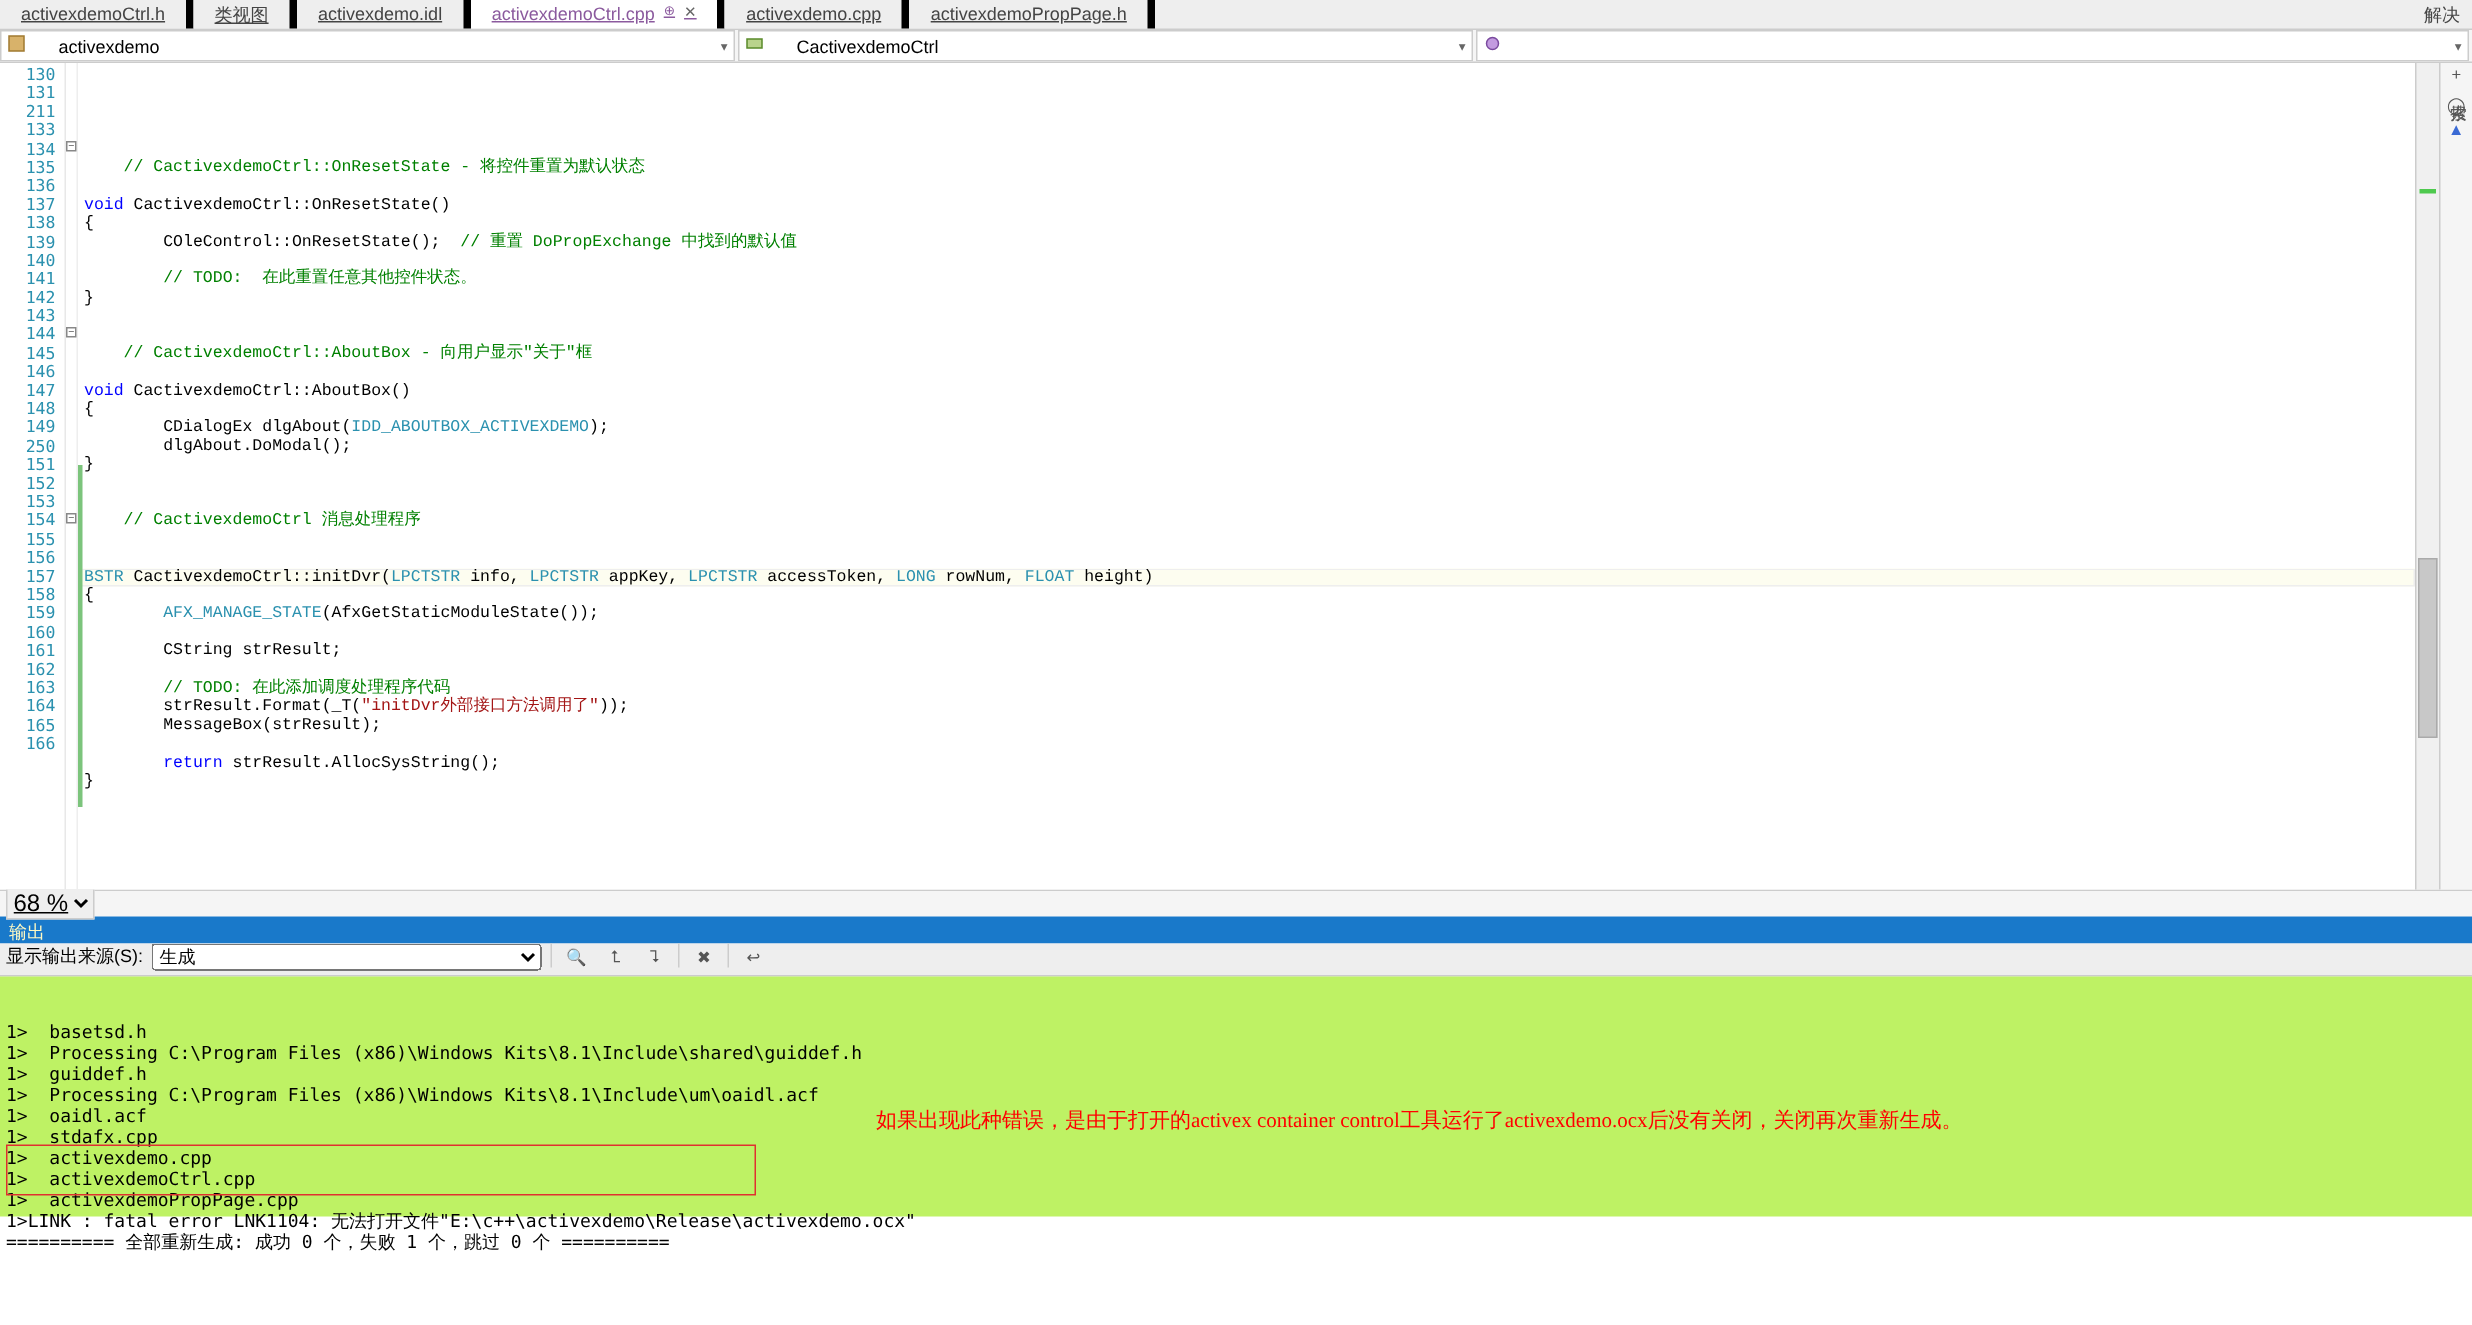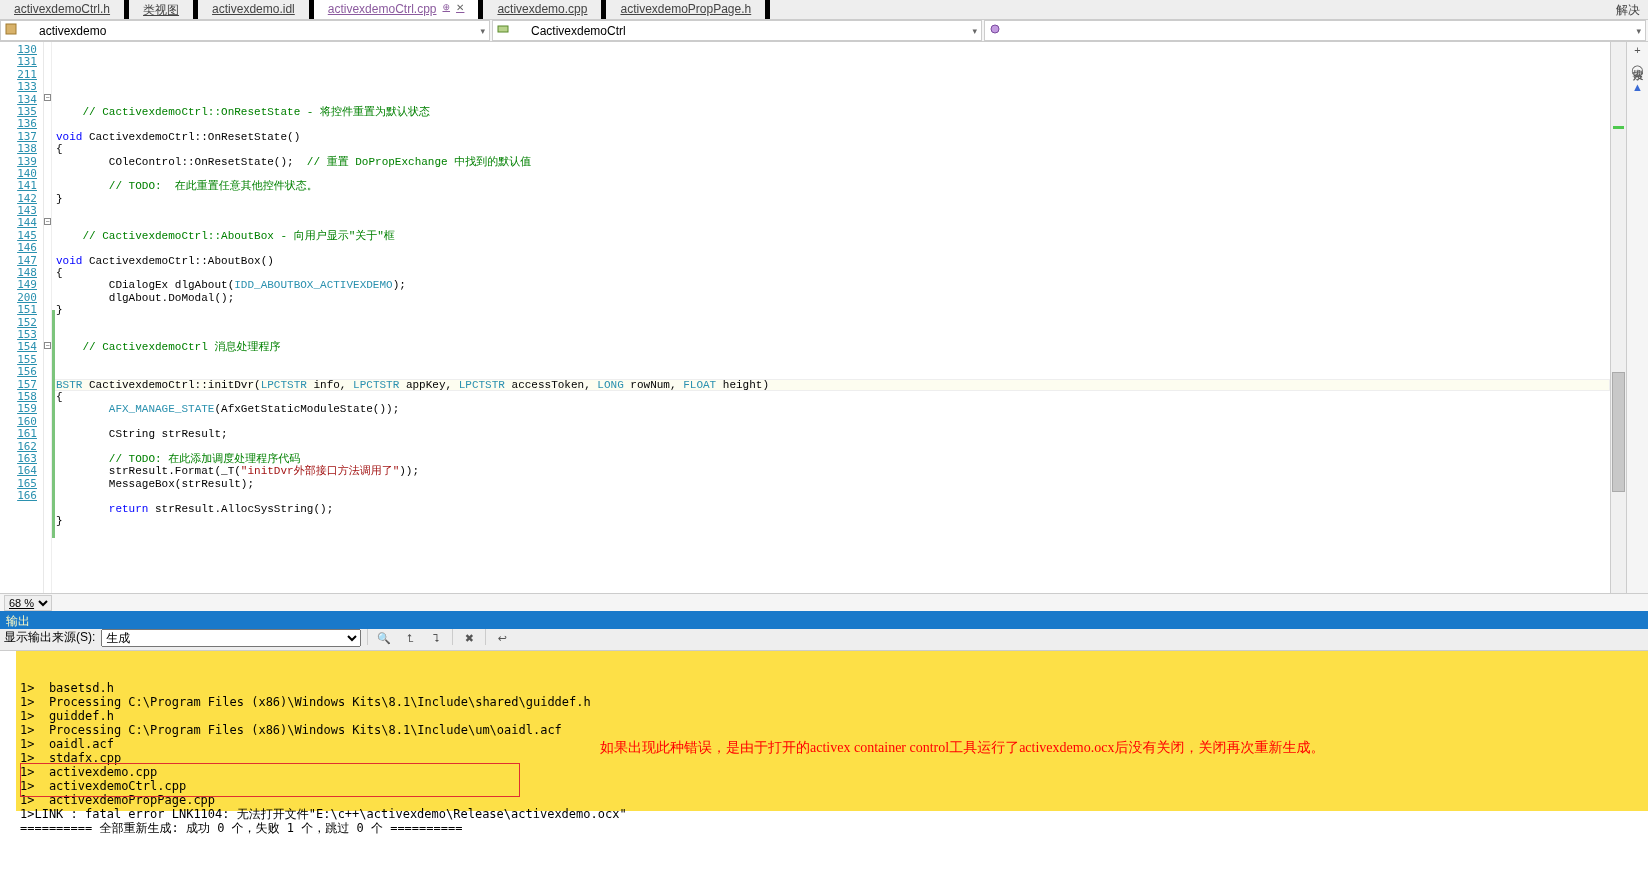--- a/index.html
+++ b/index.html
@@ -7,48 +7,48 @@
 .tabs{display:flex;background:#eee;height:20px;border-bottom:1px solid #ccc;}
 .tab{padding:2px 14px;cursor:pointer;border-right:5px solid #000000;font-size:12px;color:#444;background:#eee;display:flex;align-items:flex-start;gap:6px;text-decoration:underline;}
 .tab.active{background:#fff;color:#8b5a9e;}
 .tab-close{color:#666;font-size:10px;}
 .rightlabel{margin-left:auto;padding:2px 8px;font-size:12px;color:#444;}
 .navbar{display:flex;background:#f5f5f5;height:22px;border-bottom:1px solid #ccc;}
 .nav-sel{flex:1;border:1px solid #ccc;padding:1px 4px;font-size:12px;display:flex;align-items:center;gap:22px;background:#fff;margin-right:2px;}
 .nav-sel .arrow{margin-left:auto;color:#666;font-size:9px;}
 .nav-icon{width:12px;height:12px;display:inline-block;}
 .editor-wrap{display:flex;height:551px;position:relative;}
-.gutter{width:44px;background:#fff;border-right:1px solid #e8e8e8;text-align:right;padding-right:6px;font-family:Consolas,monospace;font-size:11px;color:#2b91af;line-height:12.4px;padding-top:2px;text-decoration:underline;}
+.gutter{width:44px;background:#fff;border-right:1px solid #e8e8e8;text-align:right;padding-right:6px;font-family:Consolas,monospace;font-size:11px;color:#2b91af;line-height:12.4px;padding-top:2px;}
 .gutter div{height:12.4px;}
 .fold-col{width:8px;background:#fff;border-right:1px solid #eee;position:relative;}
 .fold-mark{position:absolute;left:0;width:7px;height:7px;border:1px solid #888;font-size:7px;line-height:5px;text-align:center;color:#555;background:#fff;}
 .code{flex:1;font-family:Consolas,"Courier New",monospace;font-size:11px;line-height:12.4px;padding-top:2px;white-space:pre;overflow:hidden;background:#fff;position:relative;}
 .code .line{height:12.4px;padding-left:4px;}
 .code .hl-line{background:#fdfdf0;box-shadow:inset 0 0 0 1px #eee;}
 .kw{color:#0000ff;}
 .cm{color:#008000;}
 .str{color:#a31515;}
 .typ{color:#2b91af;}
 .id{color:#000;}
 .bar-left{position:absolute;left:0;top:268px;width:3px;height:228px;background:#7cc47c;}
 .right-col{width:22px;background:#f5f5f5;border-left:1px solid #ccc;display:flex;flex-direction:column;align-items:center;gap:4px;padding-top:2px;font-size:11px;}
 .right-col div{cursor:pointer;color:#555;}
 .scrollbar{width:16px;background:#f0f0f0;border-left:1px solid #ccc;position:relative;}
 .thumb{position:absolute;left:1px;right:1px;top:330px;height:120px;background:#c8c8c8;border:1px solid #aaa;}
 .mark-g{position:absolute;left:2px;right:2px;height:3px;background:#4ec94e;}
 .mark-b{position:absolute;left:2px;right:2px;height:3px;background:#3a6ad4;}
 .zoom{height:18px;background:#f5f5f5;border-top:1px solid #ccc;display:flex;align-items:center;padding:0 4px;font-size:11px;}
-.zoom select{font-size:11px;border:1px solid #ccc;text-decoration:underline;}
+.zoom select{font-size:16px;border:1px solid #ccc;text-decoration:underline;}
 .output-hdr{background:#1979ca;color:#fef9c3;font-size:12px;padding:2px 6px;height:18px;}
 .output-tb{background:#eee;height:22px;border-bottom:1px solid #ccc;display:flex;align-items:flex-start;gap:6px;padding:0 4px;}
 .output-tb label{font-size:12px;}
 .output-tb select{font-size:12px;width:260px;}
 .tb-btn{width:20px;height:18px;border:1px solid transparent;display:flex;align-items:center;justify-content:center;font-size:11px;color:#555;cursor:pointer;}
 .tb-sep{width:1px;height:16px;background:#ccc;}
-.output-body{font-family:NSimSun,SimSun,Consolas,monospace;font-size:12px;line-height:14px;padding:2px 4px;white-space:pre;background:#fde047;height:160px;position:relative;margin-left:16px;}
+.output-body{font-family:NSimSun,SimSun,Consolas,monospace;font-size:12px;line-height:14px;padding:2px 4px;white-space:pre;background:#bef264;height:160px;position:relative;}
 .err-box{position:absolute;left:4px;top:112px;width:500px;height:34px;border:1px solid #e03030;}
 .err-note{position:absolute;left:584px;top:90px;color:#ff0000;font-family:SimSun,serif;font-size:14px;}
 </style>
 </head>
 <body>
 
 <div class="tabs">
   <div id="tabs-slot" style="display: contents;"><div class="tab">
         <span>activexdemoCtrl.h</span>
       </div><div class="tab">
@@ -111,21 +111,21 @@
       <div>140</div>
       <div>141</div>
       <div>142</div>
       <div>143</div>
       <div>144</div>
       <div>145</div>
       <div>146</div>
       <div>147</div>
       <div>148</div>
       <div>149</div>
-      <div>200</div>
+      <div>250</div>
       <div>151</div>
       <div>152</div>
       <div>153</div>
       <div>154</div>
       <div>155</div>
       <div>156</div>
       <div>157</div>
       <div>158</div>
       <div>159</div>
       <div>160</div>

